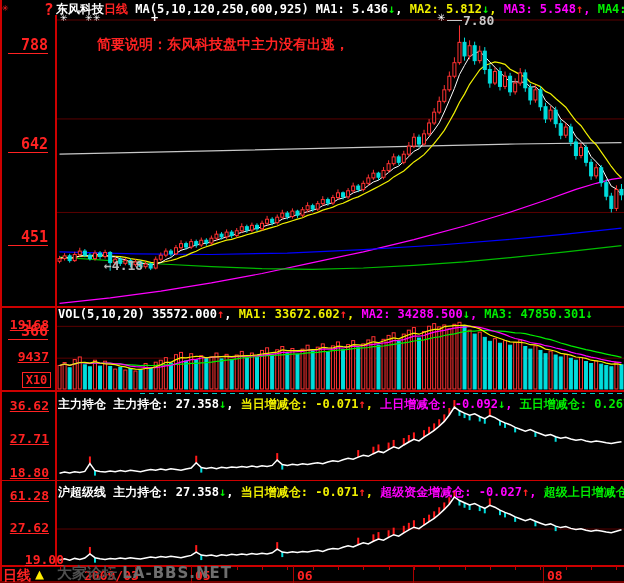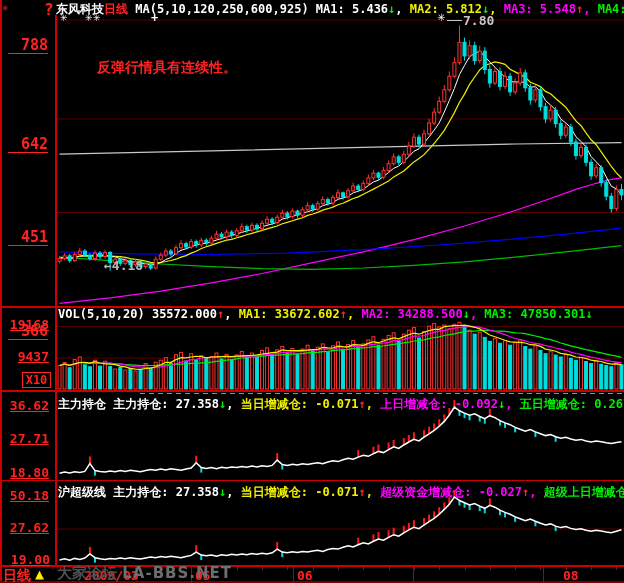--- a/index.html
+++ b/index.html
@@ -474,21 +474,21 @@
       <line x1="498.65625" x2="498.65625" y1="45.126000000000005" y2="50.126000000000005" stroke="#00dddd" stroke-width="2"></line>
       <polyline points="2.5,78.9 7.6,77.8 12.7,79.3 17.7,77.4 22.8,78.5 27.8,77.0 32.9,73.0 38.0,76.7 43.0,77.8 48.1,78.5 53.2,77.4 58.2,78.1 63.3,77.0 68.3,77.8 73.4,76.7 78.5,77.4 83.5,78.1 88.6,77.0 93.7,75.9 98.7,76.7 103.8,75.5 108.8,76.3 113.9,75.2 119.0,75.9 124.0,76.7 129.1,75.5 134.2,74.4 139.2,71.1 144.3,74.1 149.3,74.8 154.4,74.1 159.5,75.2 164.5,73.7 169.6,74.4 174.7,73.3 179.7,74.1 184.8,73.0 189.8,73.7 194.9,72.6 200.0,73.3 205.0,72.2 210.1,73.0 215.2,71.8 220.2,68.1 225.3,71.1 230.3,71.8 235.4,70.7 240.5,71.5 245.5,70.4 250.6,71.1 255.7,70.0 260.7,69.2 265.8,70.4 270.8,68.5 275.9,67.4 281.0,68.1 286.0,66.3 291.1,64.8 296.2,65.9 301.2,63.7 306.3,61.8 311.3,62.9 316.4,60.3 321.5,58.1 326.5,59.2 331.6,56.3 336.7,53.7 341.7,55.1 346.8,51.8 351.8,48.8 356.9,46.2 362.0,47.7 367.0,44.0 372.1,40.7 377.2,37.3 382.2,33.3 387.3,28.4 392.3,23.2 397.4,16.0 402.5,19.5 407.5,21.8 412.6,24.0 417.7,22.5 422.7,25.1 427.8,27.3 432.8,24.4 437.9,26.2 443.0,29.2 448.0,31.4 453.1,33.3 458.2,35.9 463.2,37.7 468.3,39.6 473.3,38.1 478.4,40.3 483.5,42.2 488.5,44.0 493.6,42.9 498.7,45.1 503.7,46.6 508.8,45.5 513.8,47.4 518.9,48.5 524.0,47.7 529.0,49.2 534.1,50.3 539.2,49.2 544.2,49.9 549.3,51.1 554.3,51.8 559.4,50.3 564.5,48.8" fill="none" stroke="#ffffff" stroke-width="1.5"></polyline>
     </svg>
 
   <div class="sep" style="top:306px;"></div>
   <div class="sep" style="top:390px;"></div>
   <div class="sep" style="top:480px;height:1px;"></div>
   <div class="sep" style="top:565px;"></div>
   <div class="sep" style="top:581px;background:#7a0000;"></div>
 
-  <div class="note" style="left:97px;top:59px;">反弹行情具有连续性。</div>
+  <div class="note" style="left:97px;top:36px;">简要说明：东风科技盘中主力没有出逃，</div>
 
   <div class="star" style="left:437px;top:12px;font-size:10px;">✳</div>
   <div class="abs" style="left:447px;top:20px;width:15px;height:1px;background:#c8c8c8;z-index:4;"></div>
   <div class="mark-ann" style="left:463px;top:13px;">7.80</div>
   <div class="mark-ann" style="left:104px;top:258px;color:#b8b8b8;">←4.18</div>
 
   <div class="phdr" id="hdr-vol" style="top:307px;"><span style="color: rgb(255, 255, 255);">VOL(5,10,20) </span><span style="color: rgb(255, 255, 255);">35572.000</span><span style="color: rgb(255, 34, 34);">↑</span><span style="color: rgb(255, 255, 255);">, </span><span style="color: rgb(240, 240, 0);">MA1: 33672.602</span><span style="color: rgb(255, 34, 34);">↑</span><span style="color: rgb(240, 240, 0);">, </span><span style="color: rgb(255, 0, 255);">MA2: 34288.500</span><span style="color: rgb(0, 238, 0);">↓</span><span style="color: rgb(255, 0, 255);">, </span><span style="color: rgb(0, 238, 0);">MA3: 47850.301</span><span style="color: rgb(0, 238, 0);">↓</span></div>
   <div class="x10box">X10</div>
 
   <div class="phdr" id="hdr-zlcc" style="top:396px;"><span style="color: rgb(255, 255, 255);">主力持仓 </span><span style="color: rgb(255, 255, 255);">主力持仓: 27.358</span><span style="color: rgb(0, 238, 0);">↓</span><span style="color: rgb(255, 255, 255);">, </span><span style="color: rgb(240, 240, 0);">当日增减仓: -0.071</span><span style="color: rgb(255, 34, 34);">↑</span><span style="color: rgb(240, 240, 0);">, </span><span style="color: rgb(255, 0, 255);">上日增减仓: -0.092</span><span style="color: rgb(0, 238, 0);">↓</span><span style="color: rgb(255, 0, 255);">, </span><span style="color: rgb(0, 238, 0);">五日增减仓: 0.267</span></div>
@@ -507,31 +507,31 @@
     <div class="axlbl ul" style="left: 8px; top: 295.989px; width: 40px; text-align: right; position: absolute;">366</div>
     <div class="star" style="left: 60px; top: 13px; z-index: 4; position: absolute;">✳</div>
     <div class="star" style="left: 85px; top: 13px; z-index: 4; position: absolute;">✳</div>
     <div class="star" style="left: 93px; top: 13px; z-index: 4; position: absolute;">✳</div>
     <div style="left: 151px; top: 11px; color: rgb(255, 255, 255); font: bold 12px monospace; z-index: 4; position: absolute;">+</div>
     <div class="sublbl" style="left: 3px; top: 318.353px; position: absolute;">19168</div>
     <div class="sublbl" style="left: 3px; top: 350.157px; position: absolute;">9437</div>
     <div class="sublbl" style="left: 3px; top: 398.997px; position: absolute;">36.62</div>
     <div class="sublbl" style="left: 3px; top: 432.498px; position: absolute;">27.71</div>
     <div class="sublbl" style="left: 3px; top: 466px; position: absolute;">18.80</div>
-    <div class="sublbl" style="left: 3px; top: 489.002px; position: absolute;">50.18</div>
+    <div class="sublbl" style="left: 3px; top: 489.002px; position: absolute;">61.28</div>
     <div class="sublbl" style="left: 3px; top: 521.02px; position: absolute;">27.62</div>
-    <div class="sublbl" style="left: 4px; top: 553px; position: absolute;">19.00</div>
+    <div class="sublbl" style="left: 18px; top: 553px; position: absolute;">19.00</div>
     <div class="month" style="left: 84px; position: absolute;">2009/03</div>
     <div class="month" style="left: 195px; position: absolute;">05</div>
     <div class="mtick" style="left: 191px; top: 566px; height: 17px; position: absolute;"></div>
     <div class="month" style="left: 297px; position: absolute;">06</div>
     <div class="mtick" style="left: 293px; top: 566px; height: 17px; position: absolute;"></div>
     <div class="month" style="left: 417px; position: absolute; margin-top: 12px;">07</div>
     <div class="mtick" style="left: 413px; top: 566px; height: 17px; position: absolute;"></div>
-    <div class="month" style="left: 547px; position: absolute; margin-left: 16px;">08</div>
+    <div class="month" style="left: 547px; position: absolute;">08</div>
     <div class="mtick" style="left: 543px; top: 566px; height: 17px; position: absolute;"></div>
     <div class="wtick" style="left: 59.5312px; position: absolute;"></div>
     <div class="wtick" style="left: 84.8438px; position: absolute;"></div>
     <div class="wtick" style="left: 110.156px; position: absolute;"></div>
     <div class="wtick" style="left: 135.469px; position: absolute;"></div>
     <div class="wtick" style="left: 160.781px; position: absolute;"></div>
     <div class="wtick" style="left: 186.094px; position: absolute;"></div>
     <div class="wtick" style="left: 211.406px; position: absolute;"></div>
     <div class="wtick" style="left: 236.719px; position: absolute;"></div>
     <div class="wtick" style="left: 262.031px; position: absolute;"></div>

